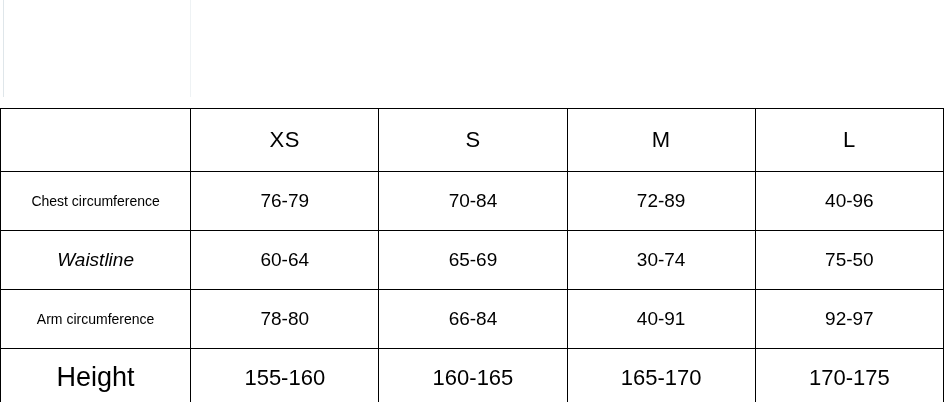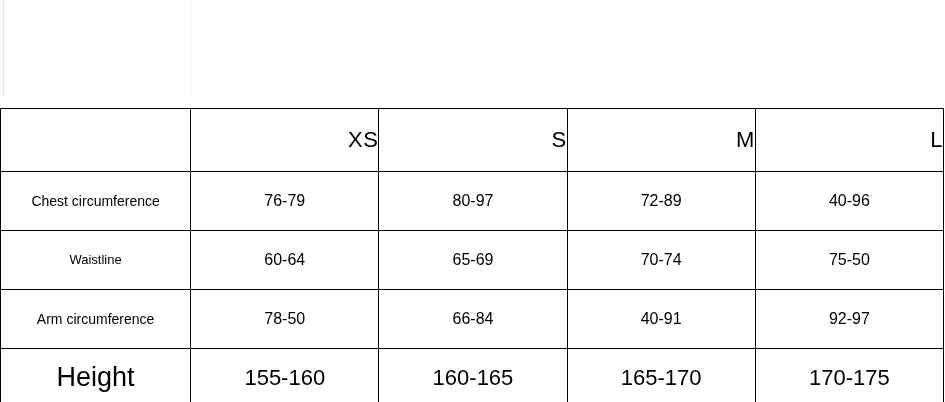--- a/index.html
+++ b/index.html
@@ -47,37 +47,37 @@
     border: 1px solid #000000;
     text-align: center;
     vertical-align: middle;
     font-weight: normal;
     color: #000000;
     padding: 0;
   }
   .size-table col.label-col { width: 190px; }
   .size-table col.size-col  { width: 188px; }
 
-  tr.header-row td { height: 62px; text-align: right; }
+  tr.header-row td { height: 62px; }
   tr.data-row td   { height: 58px; }
 
   .hdr-size {
     font-size: 22px;
     letter-spacing: 0.5px;
   }
   .row-label {
     font-weight: bold;
     line-height: 1.18;
   }
   .row-label.small { font-size: 14px; }
-  .row-label.medium { font-size: 13px; }
+  .row-label.medium { font-size: 19px; font-style: italic; }
   .row-label.large { font-size: 27px; }
 
   .cell-value {
-    font-size: 16px;
+    font-size: 19px;
   }
   .cell-value.big {
     font-size: 22px;
   }
 </style>
 </head>
 <body>
 
 <div class="top-band">
   <div class="hair h1"></div>
@@ -97,36 +97,36 @@
       <td></td>
       <td class="hdr-size">XS</td>
       <td class="hdr-size">S</td>
       <td class="hdr-size">M</td>
       <td class="hdr-size">L</td>
     </tr>
 
     <tr class="data-row">
       <td class="row-label small">Chest circumference</td>
       <td class="cell-value">76-79</td>
-      <td class="cell-value">80-97</td>
+      <td class="cell-value">70-84</td>
       <td class="cell-value">72-89</td>
       <td class="cell-value">40-96</td>
     </tr>
 
     <tr class="data-row">
       <td class="row-label medium">Waistline</td>
       <td class="cell-value">60-64</td>
       <td class="cell-value">65-69</td>
-      <td class="cell-value">70-74</td>
+      <td class="cell-value">30-74</td>
       <td class="cell-value">75-50</td>
     </tr>
 
     <tr class="data-row">
       <td class="row-label small">Arm circumference</td>
-      <td class="cell-value">78-50</td>
+      <td class="cell-value">78-80</td>
       <td class="cell-value">66-84</td>
       <td class="cell-value">40-91</td>
       <td class="cell-value">92-97</td>
     </tr>
 
     <tr class="data-row">
       <td class="row-label large">Height</td>
       <td class="cell-value big">155-160</td>
       <td class="cell-value big">160-165</td>
       <td class="cell-value big">165-170</td>

